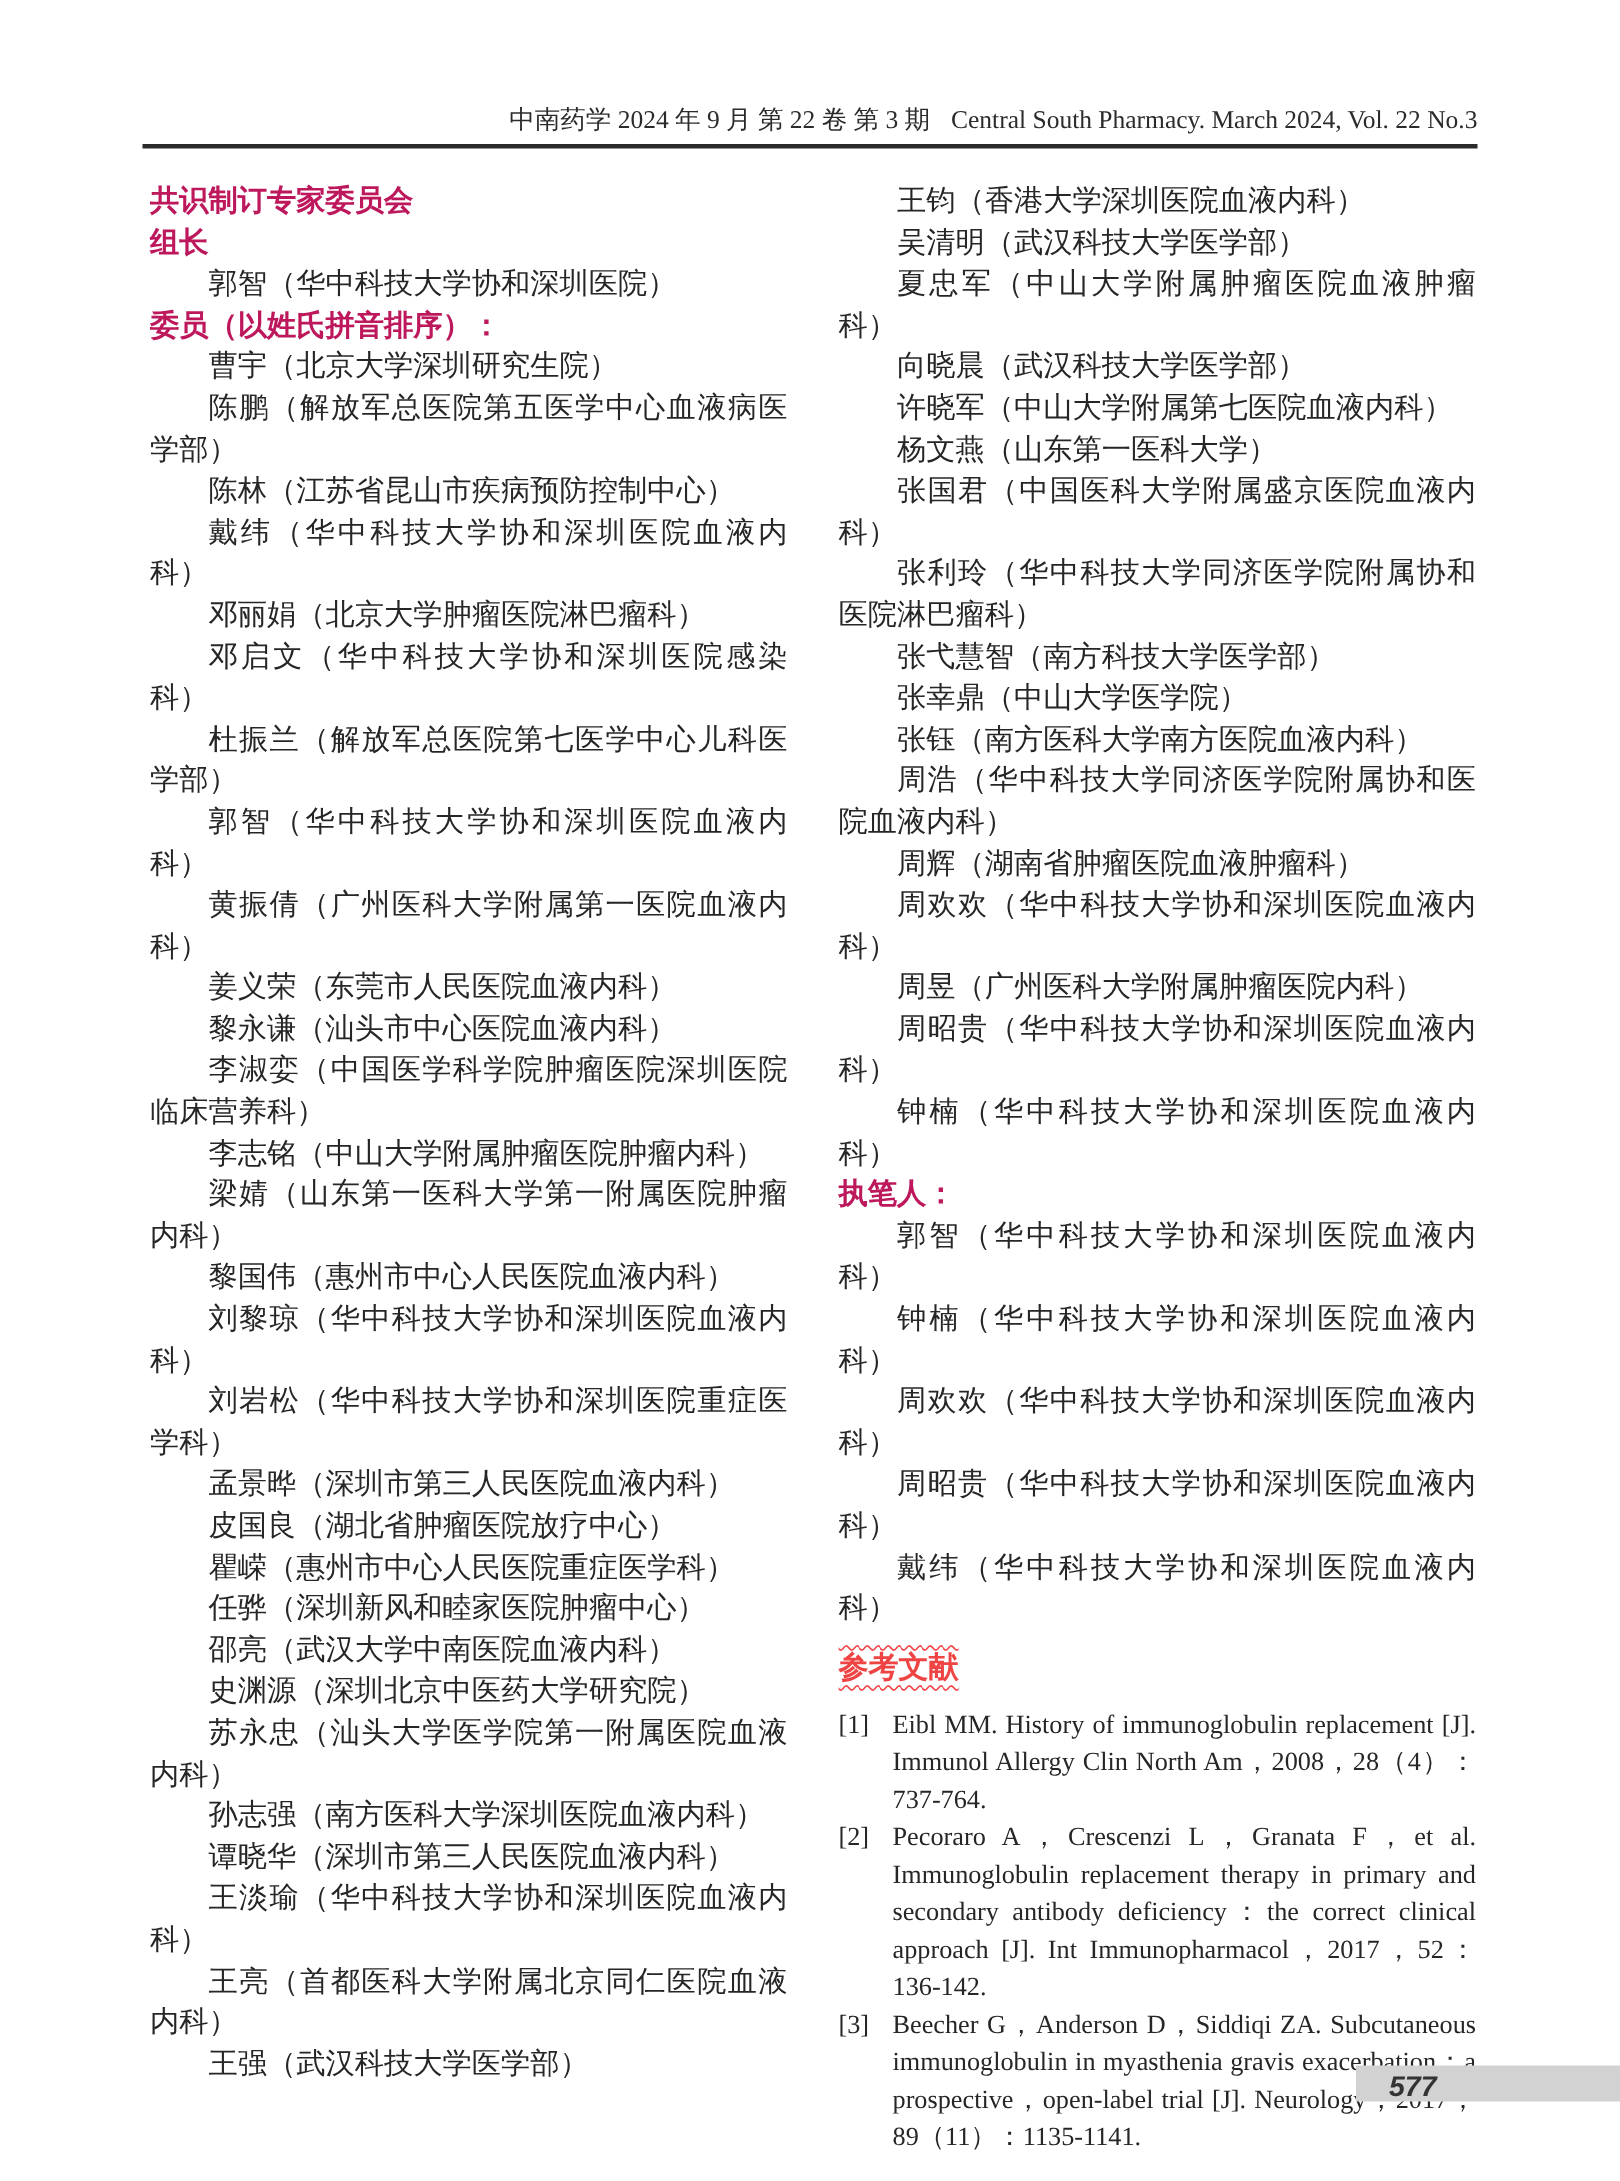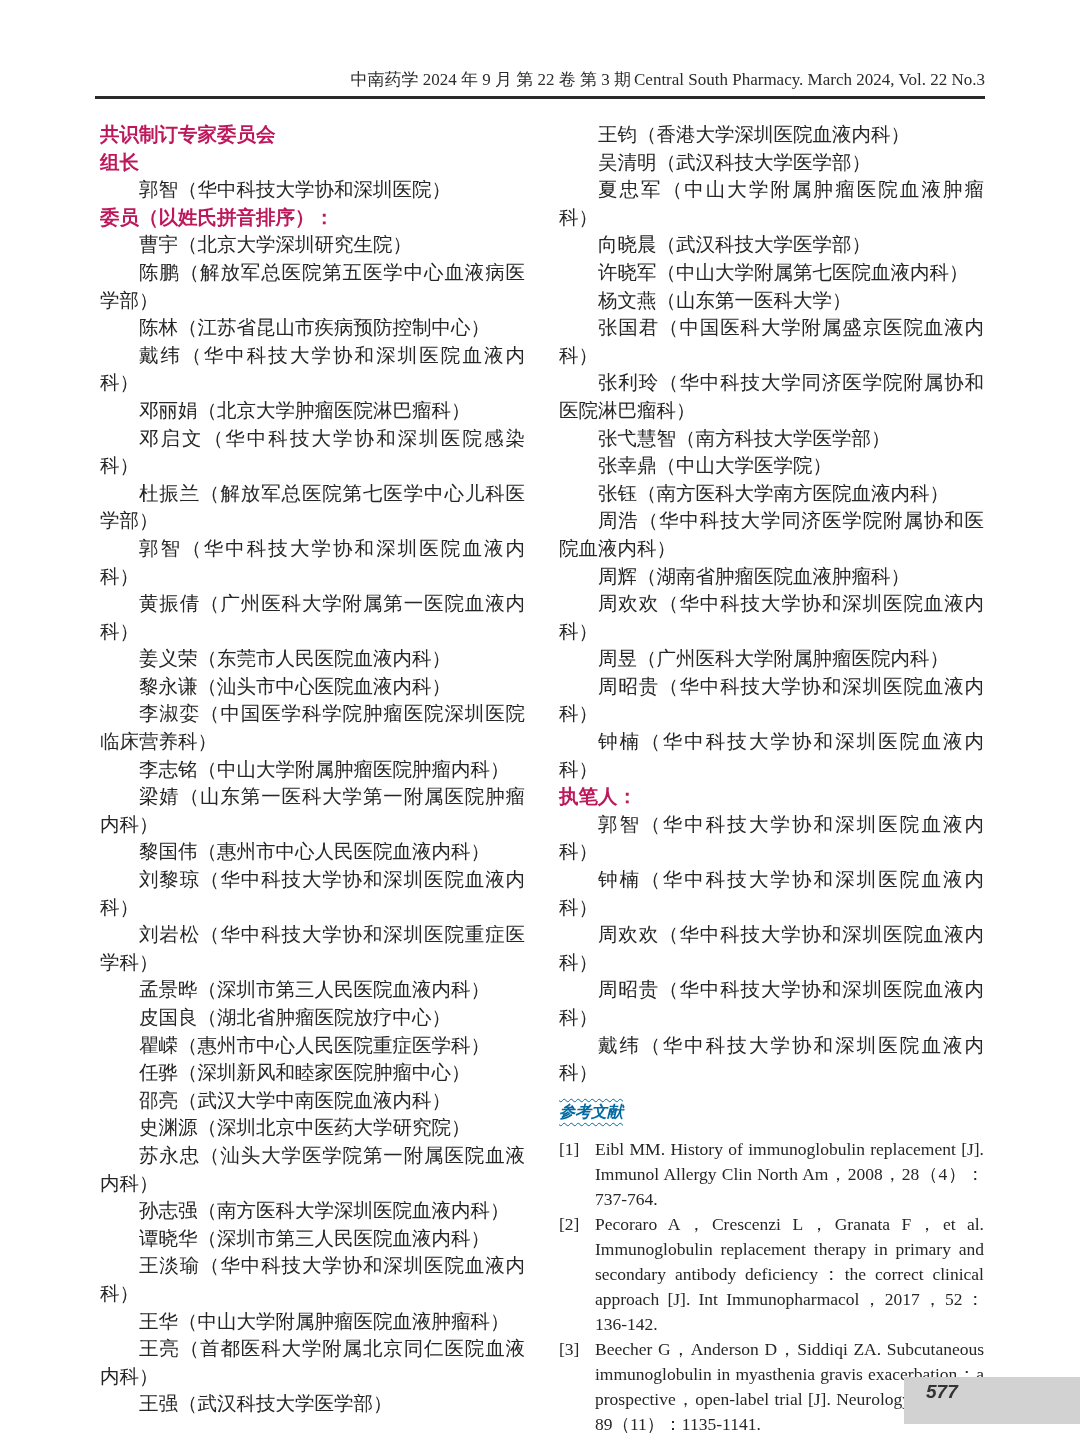--- a/index.html
+++ b/index.html
@@ -20,21 +20,21 @@
     position: absolute;
     top: 70px;
     left: 95px;
     width: 890px;
     text-align: right;
     font-size: 17px;
     line-height: 20px;
     color: #2b2b2b;
     white-space: nowrap;
   }
-  .page-header .en { margin-left: 3px; }
+  .page-header .en { margin-left: 14px; }
   .header-rule {
     position: absolute;
     top: 96px;
     left: 95px;
     width: 890px;
     height: 3px;
     background: #2a2a2a;
   }
   
   .content {
@@ -62,28 +62,27 @@
     line-height: 27.6px;
     color: #be185d;
   }
   
   .refs { margin-top: 12px; }
   .refs-heading {
     display: inline-block;
     margin: 0 0 12px 0;
     font-family: "Liberation Sans", "DejaVu Sans", sans-serif;
     font-weight: bold;
-    font-size: 16px;
+    font-size: 20px;
     line-height: 26px;
-    color: #0369a1;
+    color: #ef4444;
     text-decoration-line: underline overline;
     text-decoration-style: wavy;
     text-decoration-thickness: 1.2px;
     text-underline-offset: 5px;
-    font-style: italic;
   }
   .ref-item {
     display: flex;
     font-size: 17.5px;
     line-height: 25px;
     margin: 0;
   }
   .ref-label {
     flex: none;
     width: 36px;
@@ -91,21 +90,21 @@
   .ref-text {
     flex: 1;
     text-align: justify;
   }
   
   .page-bar {
     position: absolute;
     top: 1377px;
     right: 0;
     width: 176px;
-    height: 47px;
+    height: 24px;
     background: #d2d2d2;
   }
   .page-number {
     font-family: "Liberation Sans", "DejaVu Sans", sans-serif;
     font-style: italic;
     font-weight: bold;
     font-size: 19px;
     line-height: 30px;
     color: #333333;
     padding-left: 22px;
@@ -176,21 +175,20 @@
 
         <p class="entry">苏永忠（汕头大学医学院第一附属医院血液内科）</p>
 
         <p class="entry">孙志强（南方医科大学深圳医院血液内科）</p>
 
         <p class="entry">谭晓华（深圳市第三人民医院血液内科）</p>
 
         <p class="entry">王淡瑜（华中科技大学协和深圳医院血液内科）</p>
 
 
-        <p class="entry">王华（中山大学附属肿瘤医院血液肿瘤科）</p>
 
         <p class="entry">王亮（首都医科大学附属北京同仁医院血液内科）</p>
 
         <p class="entry">王强（武汉科技大学医学部）</p>
       </div>
   </div>
 
   <div class="col">
     <div>
 

